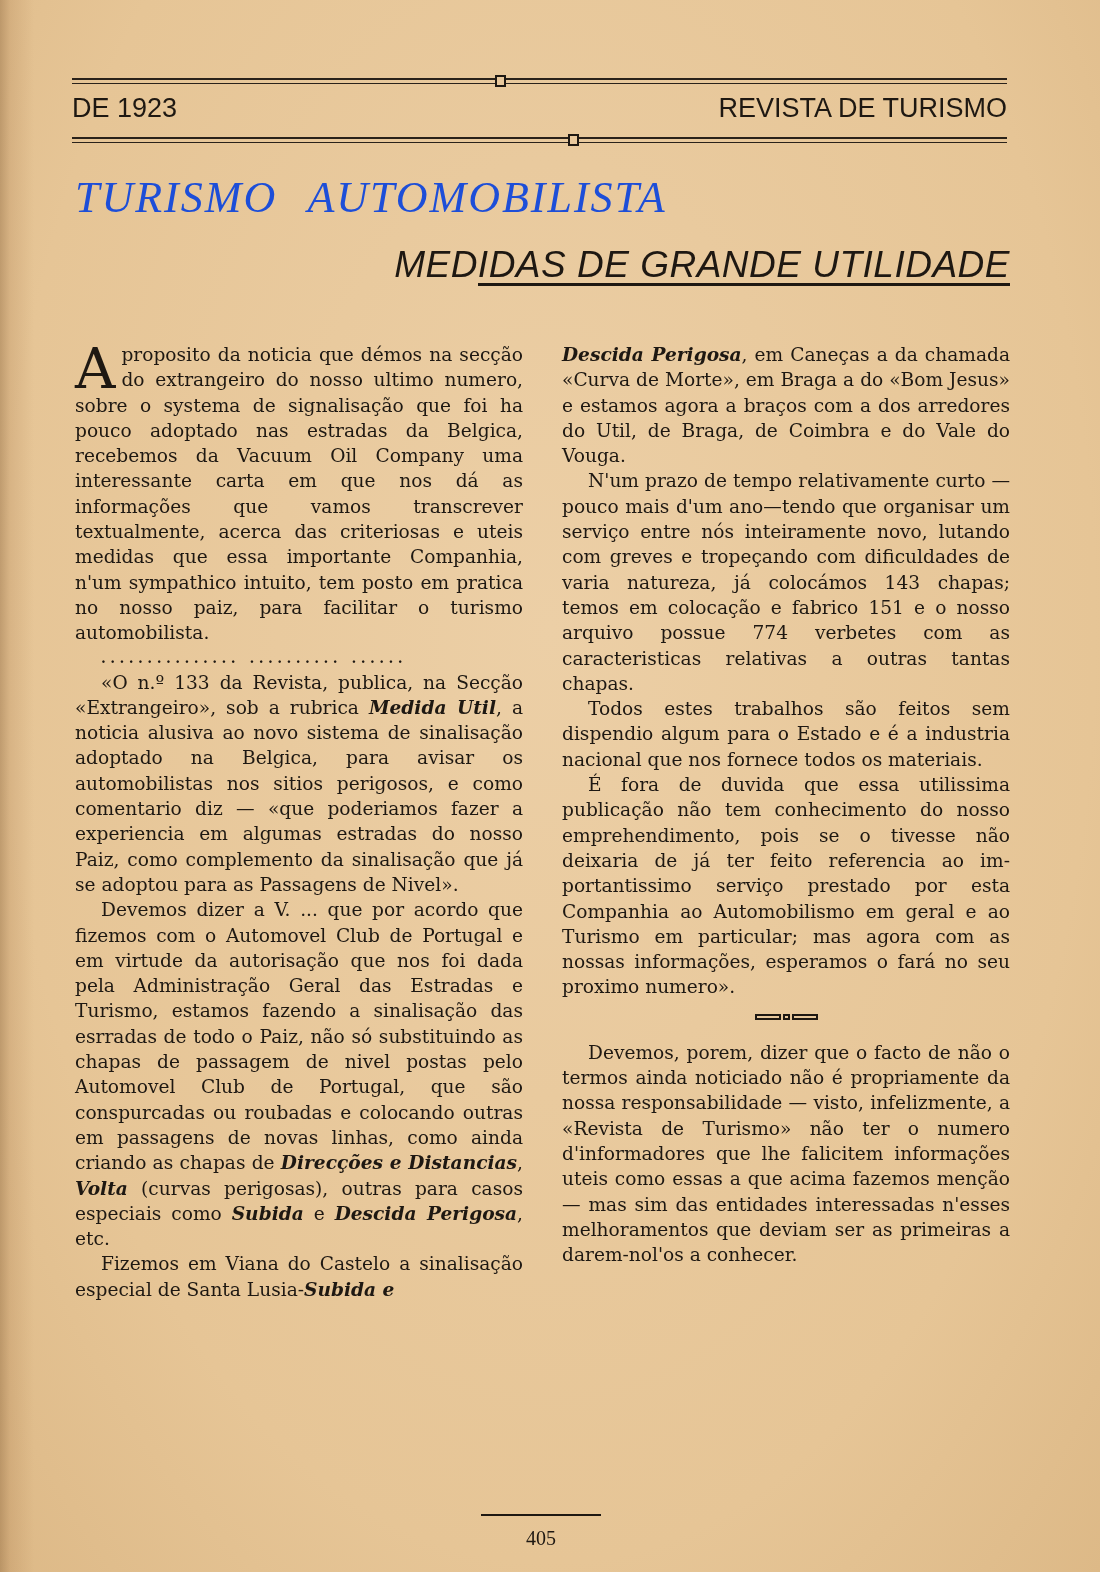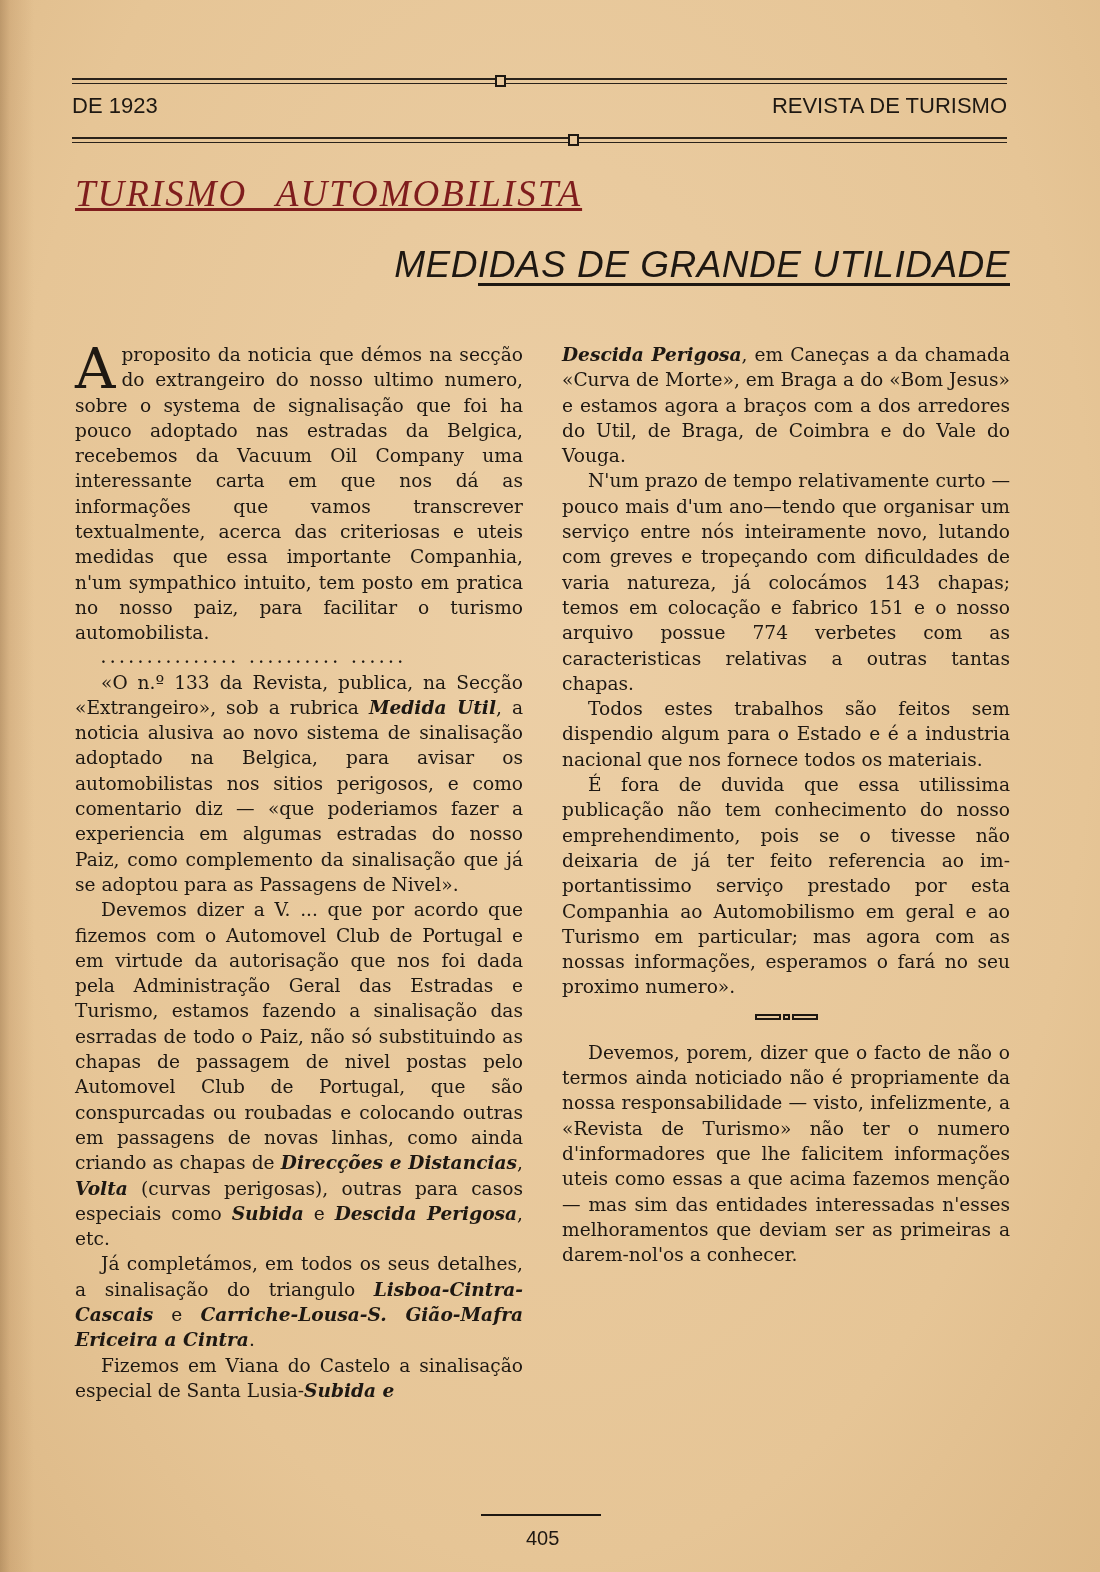--- a/index.html
+++ b/index.html
@@ -20,30 +20,30 @@
     position: absolute; left: 72px; width: 935px; height: 6px;
     border-top: 2px solid #2a221a; border-bottom: 1px solid #2a221a;
     box-sizing: border-box;
   }
   .rule-mark {
     position: absolute; width: 11px; height: 12px;
     border: 2px solid #1e1812; background: #e9c99d; box-sizing: border-box;
   }
   .running-head {
     position: absolute; top: 93px; left: 72px; width: 935px; height: 36px;
-    font-family: "Liberation Sans", sans-serif; font-size: 22px;
+    font-family: "Liberation Sans", sans-serif; font-size: 27px;
     letter-spacing: 0px; color: #1e1812;
   }
   .running-head .left { position: absolute; left: 0; top: 0; }
   .running-head .right { position: absolute; right: 0; top: 0; }
 
   .title {
     position: absolute; top: 172px; left: 75px;
     font-family: "Liberation Serif", serif; font-style: italic;
-    font-size: 37px; letter-spacing: 2px; word-spacing: 18px; color: #7f1d1d; text-decoration: underline;
+    font-size: 44px; letter-spacing: 2px; word-spacing: 18px; color: #1d4ed8;
   }
   .subtitle {
     position: absolute; top: 244px; right: 90px;
     font-family: "Liberation Sans", sans-serif; font-style: italic;
     font-size: 37px; letter-spacing: 0.5px; color: #1e1812;
   }
   .subtitle-rule {
     position: absolute; top: 283px; left: 478px; width: 532px; height: 3px; background: #1e1812;
   }
 
@@ -74,21 +74,21 @@
   }
   .ornament .dot {
     position: absolute; top: 10px; left: 221px; width: 7px; height: 6px;
     border: 2px solid #1e1812; box-sizing: border-box;
   }
   .footer-rule {
     position: absolute; top: 1514px; left: 481px; width: 120px; height: 2px; background: #1e1812;
   }
   .page-number {
     position: absolute; top: 1527px; left: 526px;
-    font-family: Liberation Sans, sans-serif; font-size: 20px; color: #1e1812;
+    font-family: Liberation Serif, serif; font-size: 20px; color: #1e1812;
   }
 </style>
 </head>
 <body>
 
 <div class="page">
 
   <div class="rule" style="top:78px;"></div>
   <div class="rule-mark" style="top:75px; left:495px;"></div>
 
@@ -102,21 +102,20 @@
 
   <div class="title">TURISMO AUTOMOBILISTA</div>
   <div class="subtitle">MEDIDAS DE GRANDE UTILIDADE</div>
   <div class="subtitle-rule"></div>
 
   <div class="col left">
     <p class="noindent"><span class="dropcap">A</span><span>proposito da noticia que démos na secção do extrangeiro do nosso ul­timo numero, sobre o systema de signa­lisação que foi ha pouco adoptado nas estradas da Belgica, recebemos da Vacuum Oil Company uma interessante carta em que nos dá as informações que vamos transcrever textualmente, acerca das crite­riosas e uteis medidas que essa impor­tante Companhia, n'um sympathico intuito, tem posto em pratica no nosso paiz, para facilitar o turismo automobilista.</span></p>
     <p class="dots">............... .......... ......</p>
     <p><span>«O n.º 133 da Revista, publica, na Sec­ção «Extrangeiro», sob a rubrica </span><span class="it">Medida Util</span><span>, a noticia alusiva ao novo sistema de sinalisação adoptado na Belgica, para avisar os automobilistas nos sitios peri­gosos, e como comentario diz — «que pode­riamos fazer a experiencia em algumas estradas do nosso Paiz, como comple­mento da sinalisação que já se adoptou para as Passagens de Nivel».</span></p>
     <p><span>Devemos dizer a V. ... que por acordo que fizemos com o Automovel Club de Portugal e em virtude da autori­sação que nos foi dada pela Adminis­tração Geral das Estradas e Turismo, es­tamos fazendo a sinalisação das esrradas de todo o Paiz, não só substituindo as chapas de passagem de nivel postas pelo Automovel Club de Portugal, que são conspurcadas ou roubadas e colocando outras em passagens de novas linhas, como ainda criando as chapas de </span><span class="it">Direc­ções e Distancias</span><span>, </span><span class="it">Volta</span><span> (curvas peri­gosas), outras para casos especiais como </span><span class="it">Subida</span><span> e </span><span class="it">Descida Perigosa</span><span>, etc.</span></p>
-    <p><span>Já completámos, em todos os seus de­talhes, a sinalisação do triangulo </span><span class="it">Lisboa-Cintra-Cascais</span><span> e </span><span class="it">Carriche-Lousa-S. Gião-Mafra Ericeira a Cintra</span><span>.</span></p>
     <p><span>Fizemos em Viana do Castelo a sinali­sação especial de Santa Lusia-</span><span class="it">Subida e</span></p>
   </div>
 
   <div class="col right">
     <p class="noindent"><span class="it">Descida Perigosa</span><span>, em Caneças a da cha­mada «Curva de Morte», em Braga a do «Bom Jesus» e estamos agora a braços com a dos arredores do Util, de Braga, de Coimbra e do Vale do Vouga.</span></p>
     <p>N'um prazo de tempo relativamente curto —pouco mais d'um ano—tendo que orga­nisar um serviço entre nós inteiramente novo, lutando com greves e tropeçando com dificuldades de varia natureza, já colo­cámos 143 chapas; temos em colocação e fabrico 151 e o nosso arquivo possue 774 verbetes com as caracteristicas rela­tivas a outras tantas chapas.</p>
     <p>Todos estes trabalhos são feitos sem dispendio algum para o Estado e é a in­dustria nacional que nos fornece todos os materiais.</p>
     <p>É fora de duvida que essa utilissima publicação não tem conhecimento do nosso emprehendimento, pois se o tivesse não deixaria de já ter feito referencia ao im­portantissimo serviço prestado por esta Companhia ao Automobilismo em geral e ao Turismo em particular; mas agora com as nossas informações, esperamos o fará no seu proximo numero».</p>
     <div class="ornament">
       <span class="bar" style="left:193px;"></span>

